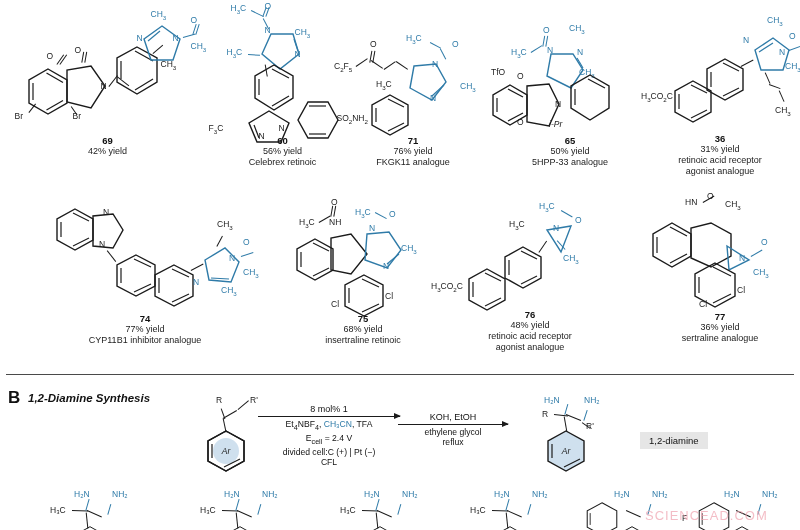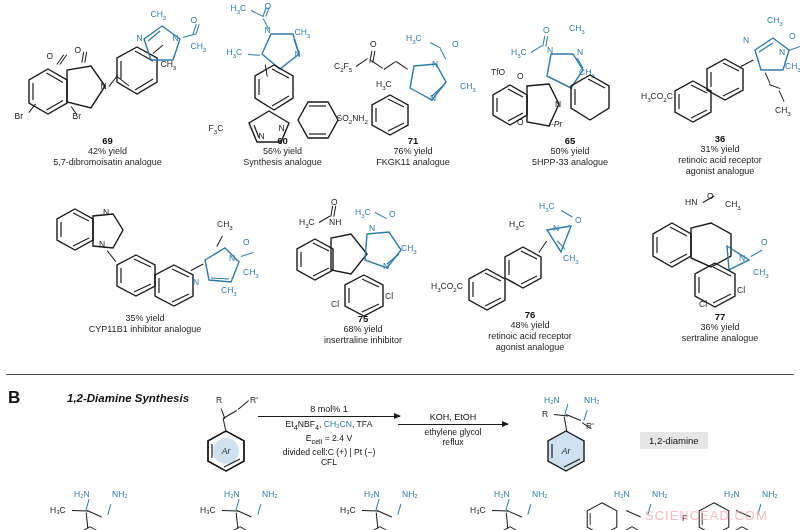--- a/index.html
+++ b/index.html
@@ -121,21 +121,20 @@
       <div class="atom" style="left:148px;top:54px;">CH<sub>3</sub></div>
       <div class="bond blue" style="left:170px;top:31px;width:13px;transform:rotate(-16deg);"></div>
       <div class="atom blue" style="left:178px;top:10px;">O</div>
       <div class="bond blue" style="left:180px;top:28px;width:11px;transform:rotate(-72deg);"></div>
       <div class="bond blue" style="left:183px;top:28px;width:11px;transform:rotate(-72deg);"></div>
       <div class="atom blue" style="left:178px;top:36px;">CH<sub>3</sub></div>
     </div>
     <div class="caption">
       <div class="cap-num">69</div>
       <div class="cap-yield">42% yield</div>
-      <div class="cap-desc">5,7-dibromoisatin analogue</div>
     </div>
   </div>
 
   <div class="cmpd" style="left:200px;top:2px;width:165px;">
     <div class="struct" style="width:160px;height:132px;">
       <div class="atom blue" style="left:28px;top:2px;">H<sub>3</sub>C</div>
       <div class="bond blue" style="left:48px;top:8px;width:14px;transform:rotate(26deg);"></div>
       <div class="atom blue" style="left:62px;top:0px;">O</div>
       <div class="bond blue" style="left:60px;top:14px;width:10px;transform:rotate(-70deg);"></div>
       <div class="bond blue" style="left:63px;top:14px;width:10px;transform:rotate(-70deg);"></div>
@@ -175,21 +174,21 @@
           <polygon points="11,2 31,2 41,20 31,38 11,38 1,20" fill="none" stroke="#1b1b1b" stroke-width="1.4"></polygon>
           <line x1="12" y1="6" x2="29" y2="6" stroke="#1b1b1b" stroke-width="1.2"></line>
           <line x1="12" y1="34" x2="29" y2="34" stroke="#1b1b1b" stroke-width="1.2"></line>
         </svg>
       </div>
       <div class="atom" style="left:134px;top:112px;">SO<sub>2</sub>NH<sub>2</sub></div>
     </div>
     <div class="caption">
       <div class="cap-num">60</div>
       <div class="cap-yield">56% yield</div>
-      <div class="cap-desc">Synthesis analogue</div>
+      <div class="cap-desc">Celebrex retinoic</div>
     </div>
   </div>
 
   <div class="cmpd" style="left:333px;top:18px;width:160px;">
     <div class="struct" style="width:158px;height:116px;">
       <div class="atom" style="left:0px;top:44px;">C<sub>2</sub>F<sub>5</sub></div>
       <div class="bond" style="left:22px;top:48px;width:14px;transform:rotate(-34deg);"></div>
       <div class="atom" style="left:36px;top:22px;">O</div>
       <div class="bond" style="left:36px;top:44px;width:12px;transform:rotate(-80deg);"></div>
       <div class="bond" style="left:39px;top:44px;width:12px;transform:rotate(-80deg);"></div>
@@ -366,21 +365,22 @@
       <div class="atom blue" style="left:172px;top:82px;">N</div>
       <div class="atom blue" style="left:208px;top:58px;">N</div>
       <div class="atom blue" style="left:200px;top:90px;">CH<sub>3</sub></div>
       <div class="bond" style="left:196px;top:50px;width:12px;transform:rotate(-62deg);"></div>
       <div class="atom" style="left:196px;top:24px;">CH<sub>3</sub></div>
       <div class="bond blue" style="left:220px;top:60px;width:13px;transform:rotate(-18deg);"></div>
       <div class="atom blue" style="left:222px;top:42px;">O</div>
       <div class="atom blue" style="left:222px;top:72px;">CH<sub>3</sub></div>
     </div>
     <div class="caption">
-      <div class="cap-yield">35% yield</div>
+      <div class="cap-num">74</div>
+      <div class="cap-yield">77% yield</div>
       <div class="cap-desc">CYP11B1 inhibitor analogue</div>
     </div>
   </div>
 
   <div class="cmpd" style="left:278px;top:192px;width:170px;">
     <div class="struct" style="width:168px;height:120px;">
       <div class="atom" style="left:20px;top:26px;">H<sub>3</sub>C</div>
       <div class="bond" style="left:40px;top:30px;width:13px;transform:rotate(-30deg);"></div>
       <div class="atom" style="left:52px;top:6px;">O</div>
       <div class="bond" style="left:52px;top:24px;width:11px;transform:rotate(-80deg);"></div>
@@ -418,21 +418,21 @@
           <line x1="19" y1="5" x2="36" y2="13" stroke="#1b1b1b" stroke-width="1.2"></line>
           <line x1="19" y1="38" x2="36" y2="30" stroke="#1b1b1b" stroke-width="1.2"></line>
         </svg>
       </div>
       <div class="atom" style="left:106px;top:100px;">Cl</div>
       <div class="atom" style="left:52px;top:108px;">Cl</div>
     </div>
     <div class="caption">
       <div class="cap-num">75</div>
       <div class="cap-yield">68% yield</div>
-      <div class="cap-desc">insertraline inhibitor</div>
+      <div class="cap-desc">insertraline retinoic</div>
     </div>
   </div>
 
   <div class="cmpd" style="left:430px;top:196px;width:200px;">
     <div class="struct" style="width:198px;height:112px;">
       <div class="atom" style="left:0px;top:86px;">H<sub>3</sub>CO<sub>2</sub>C</div>
       <div class="hex" style="left:36px;top:72px;">
         <svg width="40" height="44" viewBox="0 0 40 44">
           <polygon points="20,1 38,11 38,32 20,42 2,32 2,11" fill="none" stroke="#1b1b1b" stroke-width="1.4"></polygon>
           <line x1="6" y1="14" x2="6" y2="29" stroke="#1b1b1b" stroke-width="1.2"></line>
@@ -514,21 +514,21 @@
     <div class="caption">
       <div class="cap-num">77</div>
       <div class="cap-yield">36% yield</div>
       <div class="cap-desc">sertraline analogue</div>
     </div>
   </div>
 
   <div class="divider" style="top:374px;"></div>
 
   <div class="panel-letter" style="left:8px;top:388px;">B</div>
-  <div class="panel-title" style="left:28px;top:392px;margin-left:39px;">1,2-Diamine Synthesis</div>
+  <div class="panel-title" style="left:28px;top:392px;">1,2-Diamine Synthesis</div>
 
   <div style="position:absolute;left:190px;top:396px;width:80px;height:76px;">
     <div class="atom" style="left:26px;top:0px;">R</div>
     <div class="atom" style="left:60px;top:0px;">R'</div>
     <div class="bond" style="left:31px;top:12px;width:11px;transform:rotate(70deg);"></div>
     <div class="bond" style="left:33px;top:22px;width:16px;transform:rotate(-30deg);"></div>
     <div class="bond" style="left:48px;top:13px;width:14px;transform:rotate(-40deg);"></div>
     <div class="bond" style="left:33px;top:22px;width:14px;transform:rotate(78deg);"></div>
     <div class="hex" style="left:16px;top:34px;">
       <svg width="40" height="42" viewBox="0 0 40 42">

